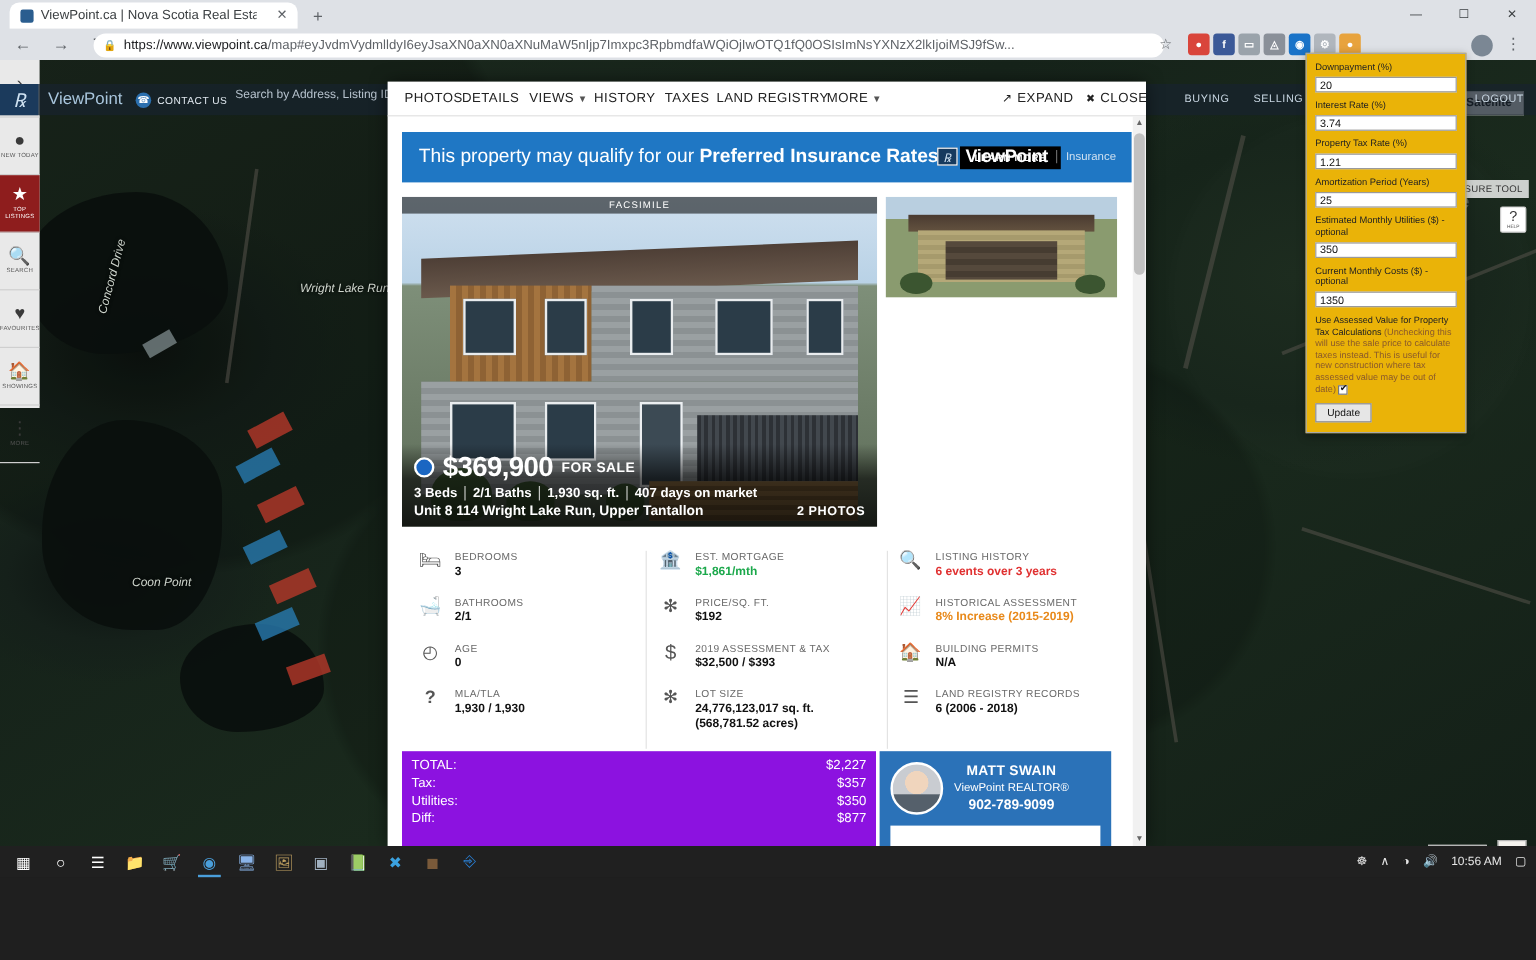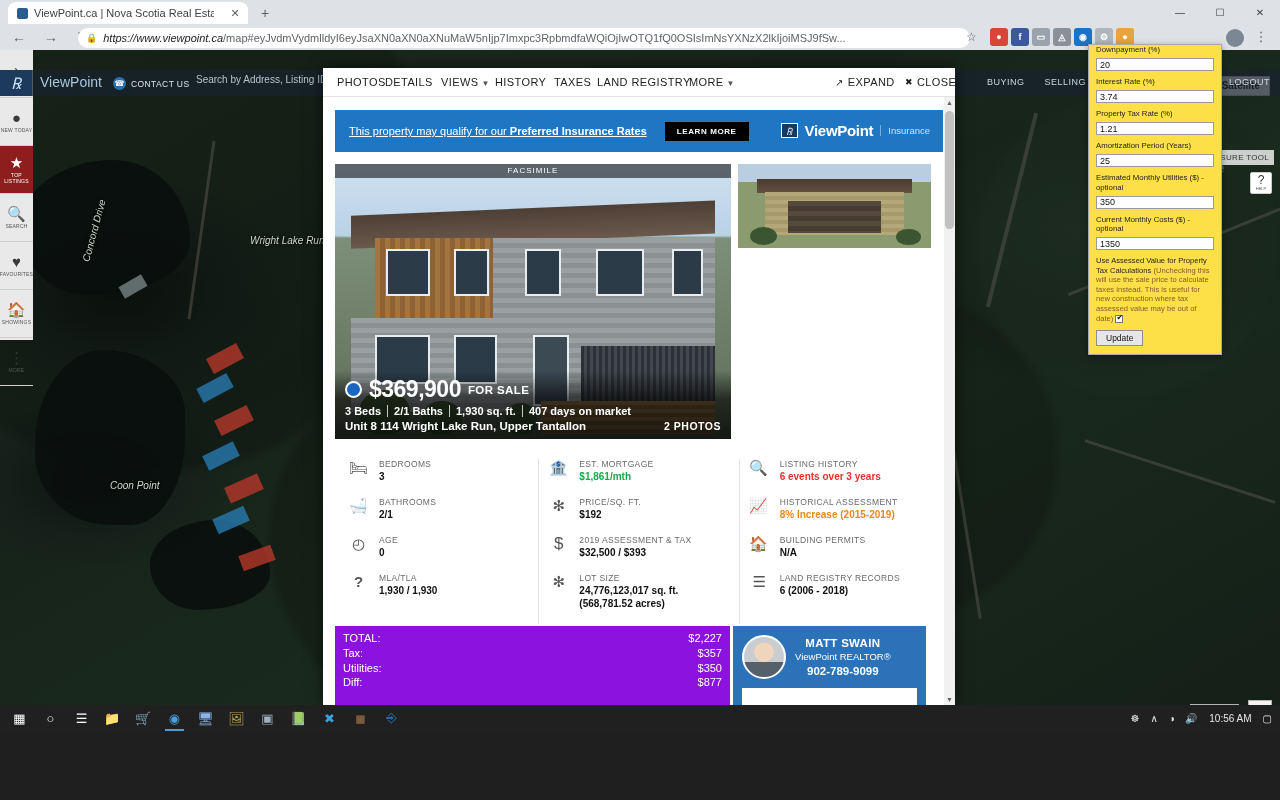--- a/index.html
+++ b/index.html
@@ -33,21 +33,21 @@
   .omnibar-row { position:absolute; top:24px; left:0; width:1280px; height:26px; background:#dee1e6; }
   .nav-ic { position:absolute; top:4px; width:18px; height:18px; text-align:center; line-height:18px;
      font-size:14px; color:#5f6368; }
   .omnibox {
     position:absolute; top:4px; left:78px; width:892px; height:20px;
     background:#fff; border-radius:10px; display:flex; align-items:center; padding:0 8px;
     overflow:hidden;
   }
   .lock-ic { font-size:9px; color:#5f6368; margin-right:6px; }
   .url-text { font-size:11px; white-space:nowrap; overflow:hidden; }
-  .url-dom { color:#202124;font-style:italic; }
+  .url-dom { color:#202124; }
   .url-rest { color:#5f6368; }
   .star-ic { position:absolute; top:6px; left:966px; font-size:12px; color:#5f6368; }
   .ext-icons { position:absolute; top:4px; left:990px; display:flex; gap:3px; align-items:center; }
   .ext { width:18px; height:18px; border-radius:3px; display:flex; align-items:center;
      justify-content:center; font-size:9px; color:#fff; font-weight:bold; }
   .avatar-chip { position:absolute; top:5px; right:36px; width:18px; height:18px; border-radius:50%;
      background:#7b8794; }
   .menu-dots { position:absolute; top:5px; right:10px; width:18px; height:18px; text-align:center;
      font-size:13px; line-height:16px; color:#5f6368; }
 
@@ -152,21 +152,21 @@
      white-space:nowrap; }
   .ptab .car { font-size:8px; margin-left:3px; color:#555; }
   .ptab-right { position:absolute; top:8px; font-size:11px; color:#222; letter-spacing:.4px;
      display:flex; align-items:center; gap:4px; }
 
   .panel-scroll { position:relative; height:608px; overflow:hidden; }
   .pad { padding:13px 12px 0 12px; }
 
   .promo { height:42px; background:#1f77c4; display:flex; align-items:center; padding:0 14px;
      position:relative; }
-  .promo-txt { font-size:11px; color:#fff;text-decoration:underline; }
+  .promo-txt { font-size:16px; color:#fff; }
   .promo-txt b { font-weight:bold; }
   .promo-btn { margin-left:18px; background:#000; color:#fff; font-size:8px; letter-spacing:.6px;
      padding:5px 12px; font-weight:bold; }
   .promo-right { position:absolute; right:13px; top:12px; display:flex; align-items:center; gap:7px; }
   .promo-vp { font-size:15px; color:#fff; font-weight:bold; letter-spacing:-.3px; }
   .promo-ins { font-size:9.5px; color:#cfe0f0; border-left:1px solid rgba(255,255,255,.4);
      padding-left:7px; }
   .promo-mark { width:17px; height:15px; background:#163a5e; border:1px solid #fff;
      display:flex; align-items:center; justify-content:center; color:#cfe2f2; font-size:10px;
      font-style:italic; }
@@ -255,22 +255,22 @@
   .agent-mid { text-align:center; }
 
   
   .vsb { position:absolute; top:29px; right:0; width:11px; height:608px; background:#f1f1f1; }
   .vsb .th { position:absolute; top:0; left:1px; width:9px; height:118px; background:#c1c1c1;
      border-radius:5px; }
   .vsb .ar { position:absolute; left:0; width:11px; height:11px; font-size:7px; color:#666;
      text-align:center; line-height:11px; }
 
   
-  .mcalc { position:absolute; top:44px; left:1088px; width:134px; background:#fde047;
-     border:1px solid #a8a8a8; padding:0 7px 8px; box-shadow:0 2px 7px rgba(0,0,0,.35);
+  .mcalc { position:absolute; top:44px; left:1088px; width:134px; background:#eab308;
+     border:1px solid #a8a8a8; padding:6px 7px 8px; box-shadow:0 2px 7px rgba(0,0,0,.35);
      z-index:40; }
   .mlab { font-size:7.8px; color:#222; line-height:9.5px; margin-bottom:2px; }
   .minp { width:100%; height:13px; border:1px solid #9a9a9a; font-size:9px; padding:0 3px;
      color:#111; font-family:"Liberation Sans",sans-serif; margin-bottom:6px; background:#fff; }
   .mnote { font-size:7.6px; line-height:9.6px; color:#222; margin-bottom:3px; }
   .mnote i { color:#8a5a2b; font-style:normal; }
   .mchk { width:8px; height:8px; border:1px solid #777; display:inline-block;
      vertical-align:middle; position:relative; background:#fff; }
   .mchk:after { content:"\2714"; position:absolute; top:-3px; left:0; font-size:8px; color:#111; }
   .mbtn { margin-top:4px; font-size:8.5px; padding:2px 9px; background:#e6e6e6;

